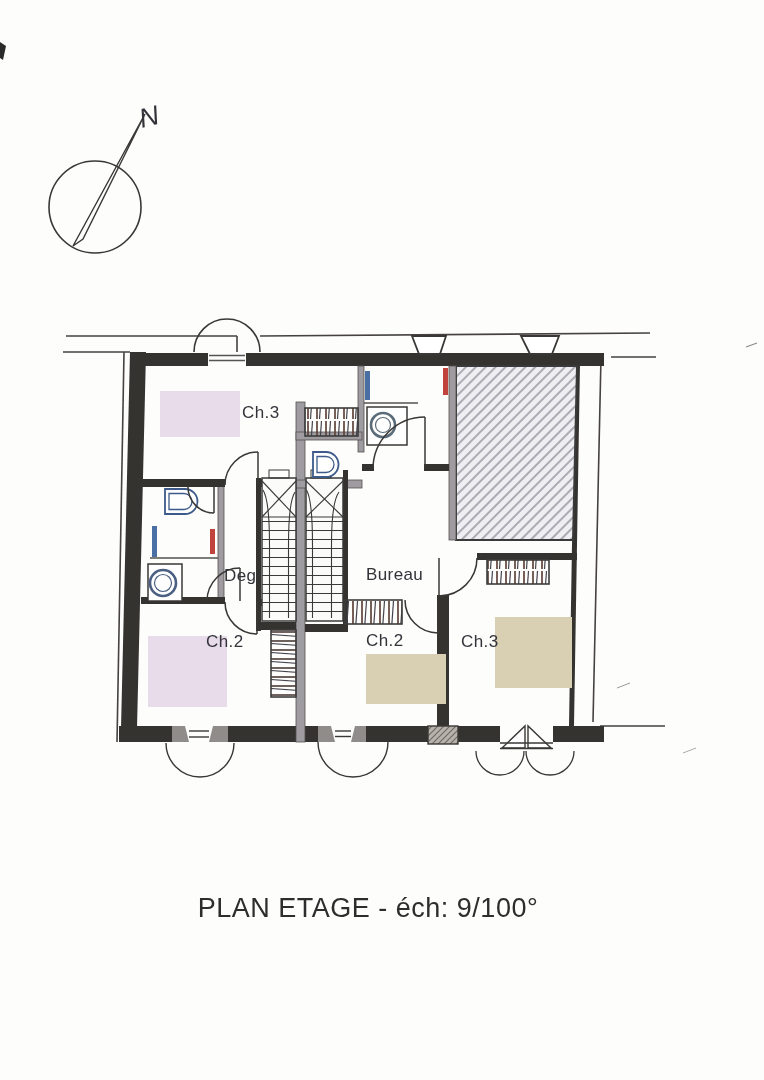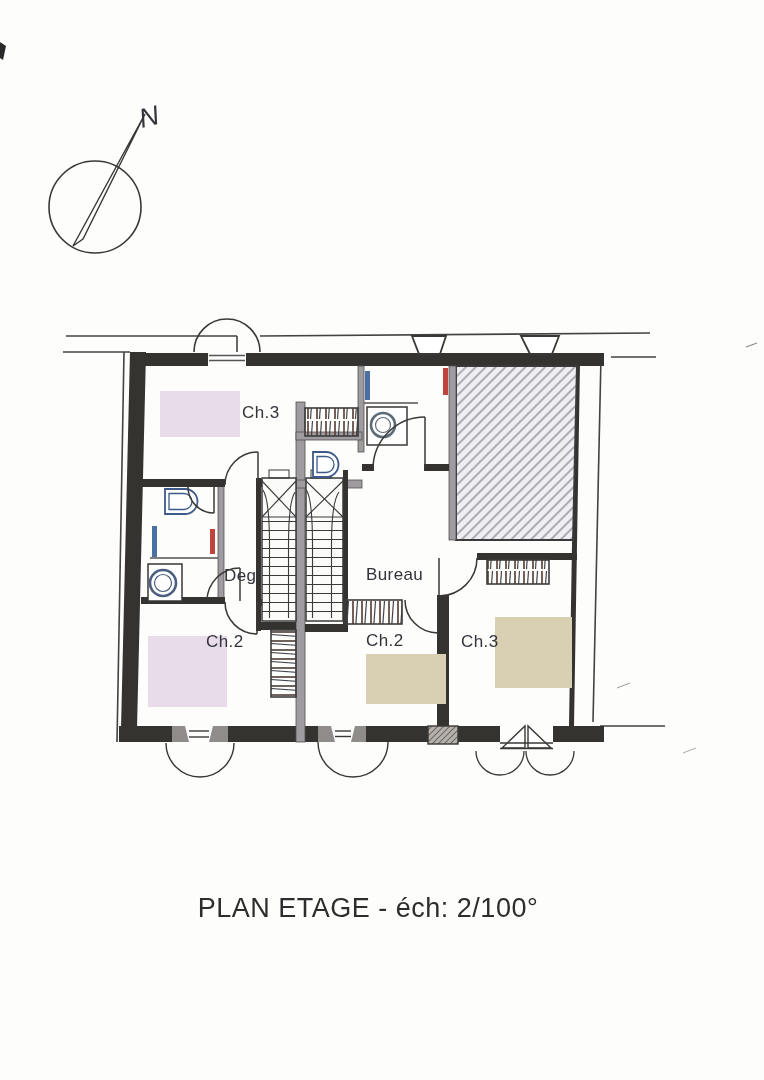--- a/index.html
+++ b/index.html
@@ -235,14 +235,14 @@
   <g>
     <text x="242" y="418" class="room-label">Ch.3</text>
     <text x="224" y="581" class="room-label" font-size="19">Degt</text>
     <text x="206" y="647" class="room-label">Ch.2</text>
     <text x="366" y="580" class="room-label">Bureau</text>
     <text x="366" y="646" class="room-label">Ch.2</text>
     <text x="461" y="647" class="room-label">Ch.3</text>
   </g>
 </svg>
 
-<div class="plan-title">PLAN ETAGE - éch: 2/100°</div>
+<div class="plan-title">PLAN ETAGE - éch: 9/100°</div>
 </div>
 
 </body></html>

